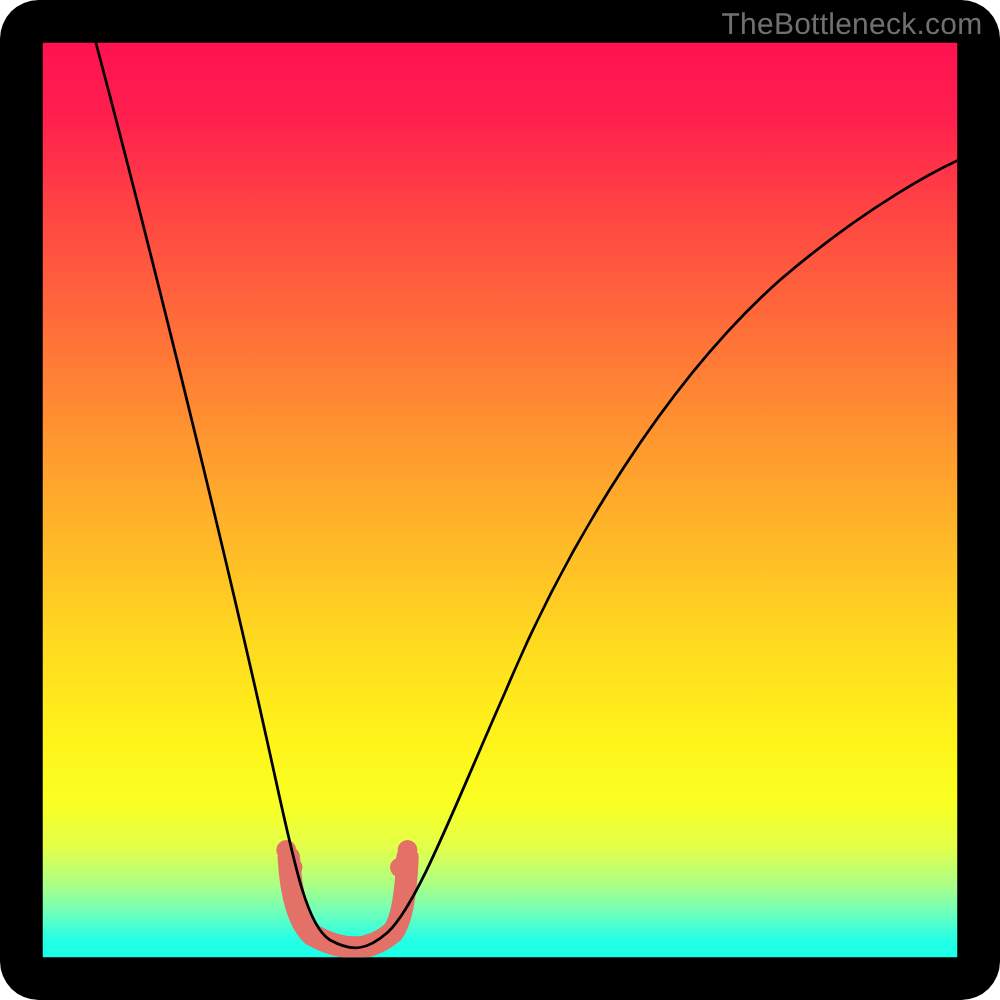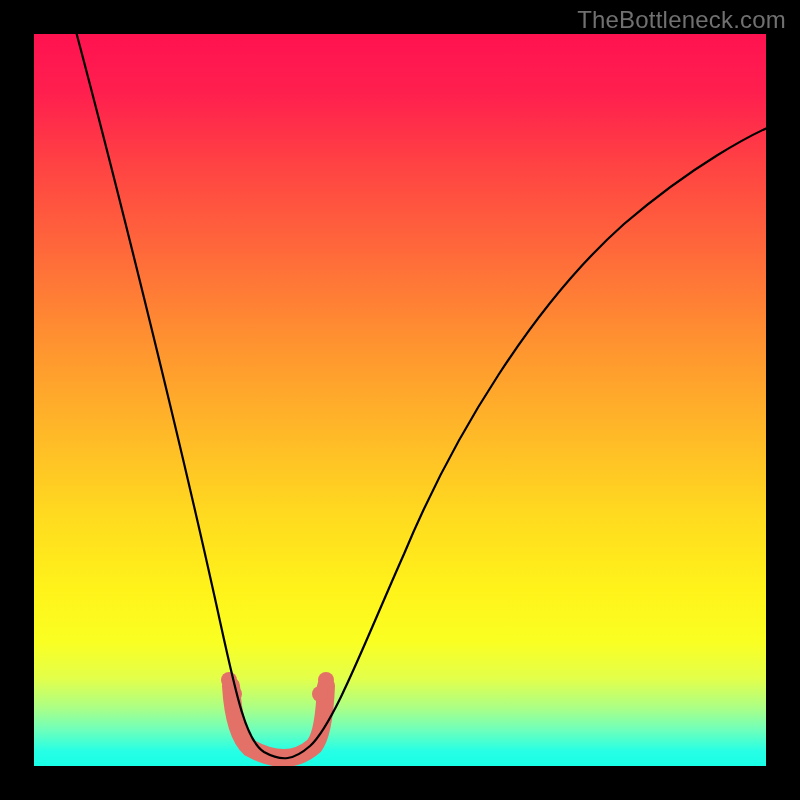--- a/index.html
+++ b/index.html
@@ -8,20 +8,21 @@
     width: 800px;
     height: 800px;
     overflow: hidden;
     font-family: Arial, Helvetica, sans-serif;
   }
   .frame {
     position: relative;
     width: 800px;
     height: 800px;
     background: #000;
+    border-radius: 31px;
   }
   .watermark {
     position: absolute;
     top: 6px;
     right: 14px;
     color: #707070;
     font-size: 24px;
     font-weight: 500;
     z-index: 50;
     letter-spacing: 0.2px;

